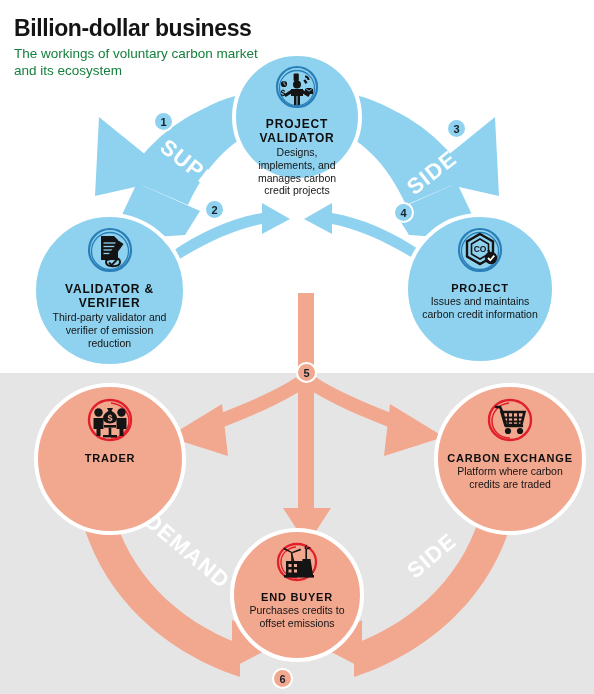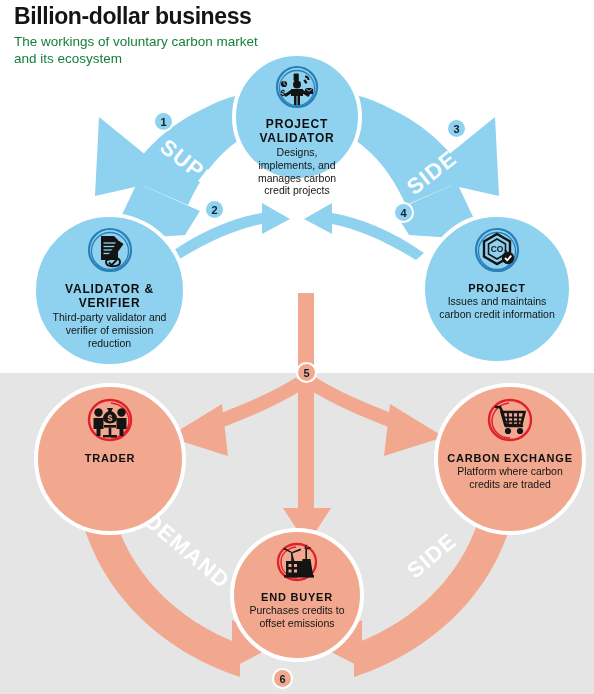--- a/index.html
+++ b/index.html
@@ -7,21 +7,21 @@
     width:594px;height:694px;
     background:#ffffff;
     font-family:"Liberation Sans", sans-serif;
     position:relative;overflow:hidden;
   }
   #stage{position:absolute;left:0;top:0;width:594px;height:694px;}
   .layer{position:absolute;left:0;top:0;width:594px;height:694px;}
   #svg-layer{z-index:1;}
   #node-layer{z-index:3;}
   #badge-layer{z-index:4;}
-  #header{position:absolute;left:0;top:0;z-index:5;padding:4px 0 0 14px;}
+  #header{position:absolute;left:0;top:0;z-index:5;padding:16px 0 0 14px;}
   .title{
     font-size:23px;font-weight:bold;color:#141414;
     letter-spacing:-0.4px;margin:0 0 5px 0;line-height:1.05;
   }
   .subtitle{
     font-size:13.5px;color:#15803d;line-height:1.28;margin:0;
     max-width:250px;
   }
   .node{
     position:absolute;border-radius:50%;
@@ -195,21 +195,21 @@
             <path d="M 36.5 14.5 l 5 3.5 l -11 15.5 l -5.5 1.5 l 1 -5.5 z"></path>
             <path d="M 24 36 c 0 -2.6 3 -4.2 7 -4.2 c 4 0 7 1.6 7 4.2 c 0 2.6 -3 4.2 -7 4.2 c -4 0 -7 -1.6 -7 -4.2 z" fill="none" stroke="#141414" stroke-width="2"></path>
             <path d="M 27 36.5 l 2.6 2.6 l 5.4 -5.6" fill="none" stroke="#141414" stroke-width="2"></path>
           </g>
         </svg>
       </div>
       <div class="node-name big">VALIDATOR &amp; VERIFIER</div>
       <div class="node-desc">Third-party validator and verifier of emission reduction</div>
     </div>
 
-    <div class="node blue" style="left:421px;top:213px;width:152px;height:152px;">
+    <div class="node blue" style="left:404px;top:213px;width:152px;height:152px;">
       <div class="node-icon">
         <svg width="56" height="52" viewBox="0 0 56 52">
           <circle cx="28" cy="24" r="21" fill="none" stroke="#2a7fb8" stroke-width="2.2"></circle>
           <circle cx="28" cy="25" r="18.5" fill="none" stroke="#2a7fb8" stroke-width="1.3"></circle>
           <path d="M 28 8 L 41 15.5 L 41 30.5 L 28 38 L 15 30.5 L 15 15.5 Z" fill="none" stroke="#141414" stroke-width="2.4"></path>
           <path d="M 28 13 L 36.5 18 L 36.5 28 L 28 33 L 19.5 28 L 19.5 18 Z" fill="none" stroke="#141414" stroke-width="1.6"></path>
           <text x="28" y="26" font-size="8.5" font-weight="bold" fill="#141414" text-anchor="middle" font-family="'Liberation Sans',sans-serif">CO</text>
           <text x="36.6" y="28" font-size="6" font-weight="bold" fill="#141414" text-anchor="middle" font-family="'Liberation Sans',sans-serif">2</text>
           <circle cx="39" cy="32" r="6.2" fill="#141414"></circle>
           <path d="M 36 32 l 2.3 2.3 l 4 -4.6" fill="none" stroke="#ffffff" stroke-width="1.8"></path>

